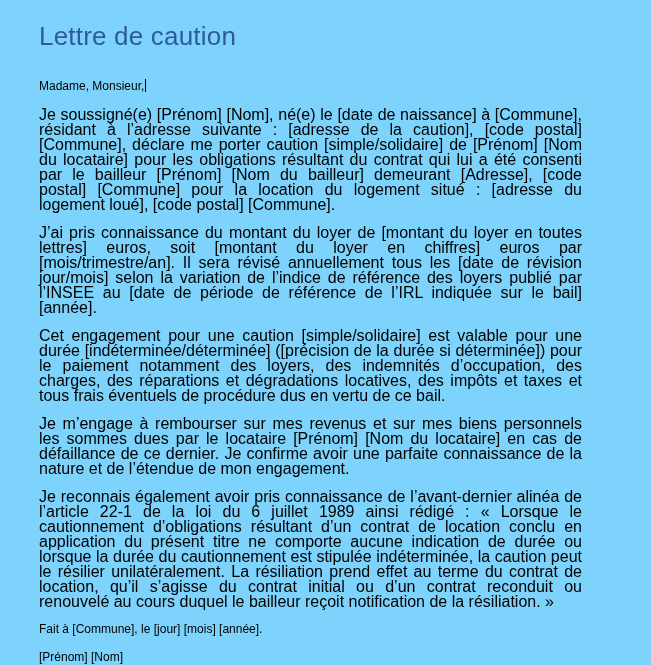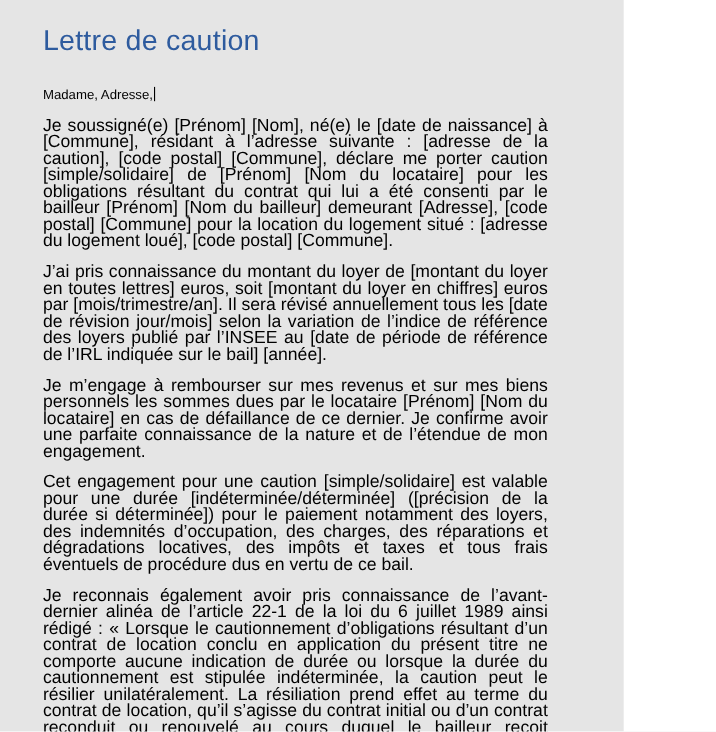--- a/index.html
+++ b/index.html
@@ -9,24 +9,24 @@
   }
   body {
     width: 651px;
     height: 665px;
     font-family: "Liberation Sans", sans-serif;
     color: #000000;
     overflow: hidden;
   }
   .page {
     box-sizing: border-box;
-    width: 567px;
+    width: 651px;
     height: 665px;
     padding: 22px 69px 0 39px;
-    background: #e5e5e5;
+    background: #7dd3fc;
   }
   .doc-title {
     font-size: 26px;
     line-height: 28px;
     font-weight: 400;
     margin: 0 0 29px 0;
     letter-spacing: 0.2px;
   }
   .salutation {
     font-size: 12px;
@@ -60,29 +60,29 @@
     margin: 0;
   }
 </style>
 </head>
 <body>
 
 <div class="page">
 
   <h1 class="doc-title" style="color: rgb(46, 91, 158);">Lettre de caution</h1>
 
-  <p class="salutation"><span>Madame, Adresse,</span><span class="text-cursor"></span></p>
+  <p class="salutation"><span>Madame, Monsieur,</span><span class="text-cursor"></span></p>
 
   <p class="body-paragraph">Je soussigné(e) [Prénom] [Nom], né(e) le [date de naissance] à [Commune], résidant à l’adresse suivante : [adresse de la caution], [code postal] [Commune], déclare me porter caution [simple/solidaire] de [Prénom] [Nom du locataire] pour les obligations résultant du contrat qui lui a été consenti par le bailleur [Prénom] [Nom du bailleur] demeurant [Adresse], [code postal] [Commune] pour la location du logement situé : [adresse du logement loué], [code postal] [Commune].</p>
 
   <p class="body-paragraph">J’ai pris connaissance du montant du loyer de [montant du loyer en toutes lettres] euros, soit [montant du loyer en chiffres] euros par [mois/trimestre/an]. Il sera révisé annuellement tous les [date de révision jour/mois] selon la variation de l’indice de référence des loyers publié par l’INSEE au [date de période de référence de l’IRL indiquée sur le bail] [année].</p>
 
+  <p class="body-paragraph">Cet engagement pour une caution [simple/solidaire] est valable pour une durée [indéterminée/déterminée] ([précision de la durée si déterminée]) pour le paiement notamment des loyers, des indemnités d’occupation, des charges, des réparations et dégradations locatives, des impôts et taxes et tous frais éventuels de procédure dus en vertu de ce bail.</p>
+
   <p class="body-paragraph">Je m’engage à rembourser sur mes revenus et sur mes biens personnels les sommes dues par le locataire [Prénom] [Nom du locataire] en cas de défaillance de ce dernier. Je confirme avoir une parfaite connaissance de la nature et de l’étendue de mon engagement.</p>
-
-  <p class="body-paragraph">Cet engagement pour une caution [simple/solidaire] est valable pour une durée [indéterminée/déterminée] ([précision de la durée si déterminée]) pour le paiement notamment des loyers, des indemnités d’occupation, des charges, des réparations et dégradations locatives, des impôts et taxes et tous frais éventuels de procédure dus en vertu de ce bail.</p>
 
   <p class="body-paragraph">Je reconnais également avoir pris connaissance de l’avant-dernier alinéa de l’article 22-1 de la loi du 6 juillet 1989 ainsi rédigé : « Lorsque le cautionnement d’obligations résultant d’un contrat de location conclu en application du présent titre ne comporte aucune indication de durée ou lorsque la durée du cautionnement est stipulée indéterminée, la caution peut le résilier unilatéralement. La résiliation prend effet au terme du contrat de location, qu’il s’agisse du contrat initial ou d’un contrat reconduit ou renouvelé au cours duquel le bailleur reçoit notification de la résiliation. »</p>
 
   <p class="closing-line">Fait à [Commune], le [jour] [mois] [année].</p>
 
   <p class="signature-line">[Prénom] [Nom]</p>
 
 </div>
 
 </body></html>

